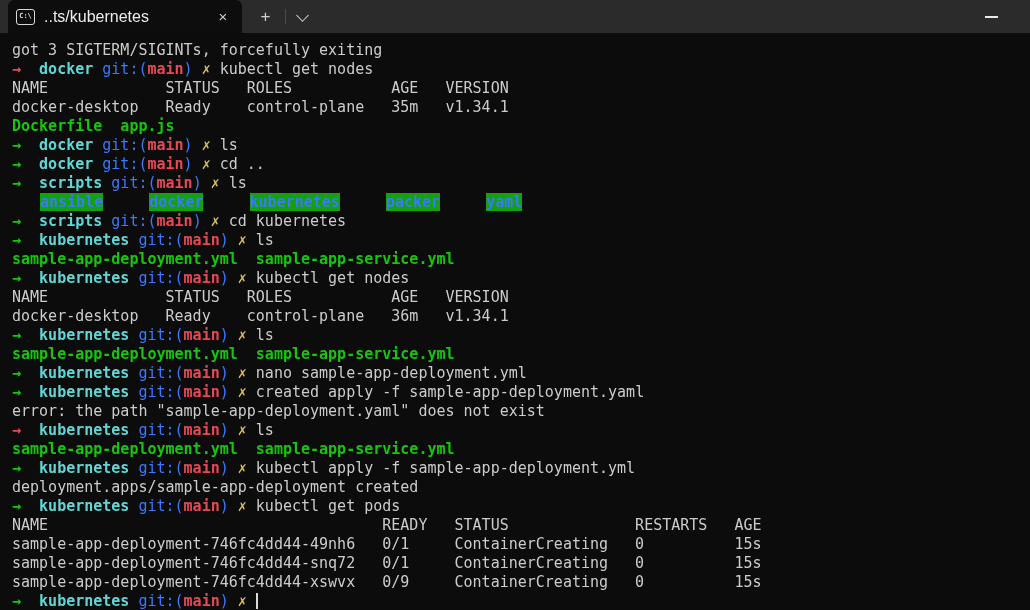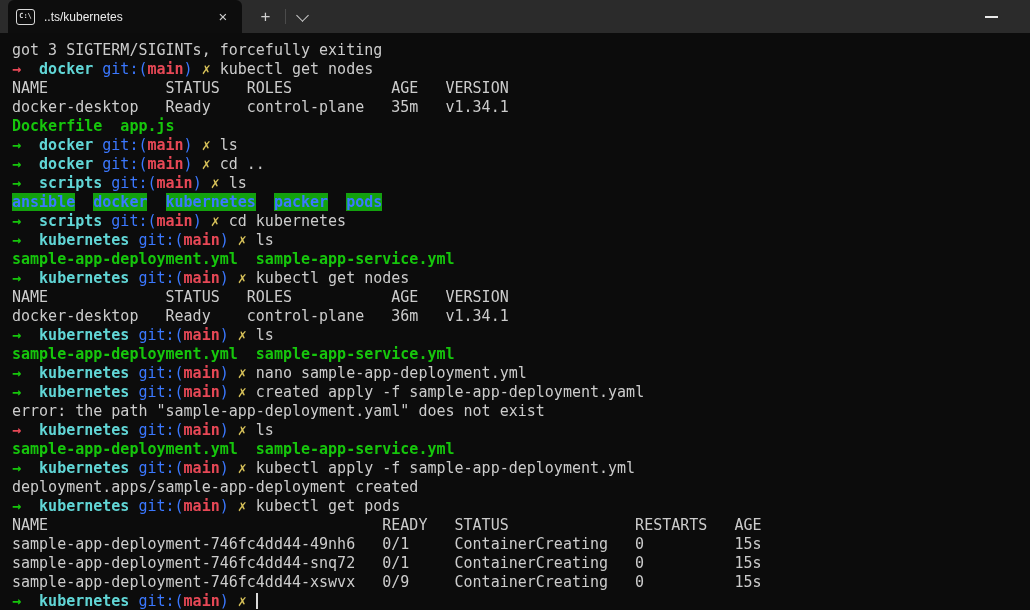--- a/index.html
+++ b/index.html
@@ -24,21 +24,21 @@
   .tab-icon{
     width:17px;height:14px;border:1px solid #d9d9d9;border-radius:3px;
     display:flex;align-items:center;justify-content:center;
     flex:none;
   }
   .tab-icon span{
     font-size:7px;font-weight:bold;color:#d9d9d9;
     font-family:"DejaVu Sans Mono",monospace;line-height:1;
   }
   .tab-title{
-    margin-left:9px;font-size:12px;color:#ececec;white-space:nowrap;
+    margin-left:9px;font-size:16px;color:#ececec;white-space:nowrap;
     overflow:hidden;flex:1;
   }
   .tab-close{
     width:22px;height:22px;display:flex;align-items:center;justify-content:center;
     color:#cfcfcf;font-size:15px;border-radius:4px;flex:none;
   }
   .newtab-btn{
     position:absolute;left:251px;top:4px;width:29px;height:26px;
     display:flex;align-items:center;justify-content:center;
     color:#cfcfcf;font-size:17px;font-weight:300;border-radius:4px;
@@ -68,21 +68,21 @@
     font-size:15px;line-height:19px;
     cursor:text;
   }
   .line{height:19px;white-space:pre;}
   .c-white {color:var(--foreground);}
   .c-greenB{color:var(--green);font-weight:700;}
   .c-redB  {color:var(--red);font-weight:700;}
   .c-cyanB {color:var(--cyan);font-weight:700;}
   .c-blueB {color:var(--blue);font-weight:400;}
   .c-yellowB{color:var(--yellow);font-weight:700;}
-  .c-dirHl {color:var(--blue);background:var(--dir_bg);font-weight:700;}
+  .c-dirHl {color:var(--blue);background:var(--dir_bg);font-weight:700;margin-left:28px;}
   .cursor{
     display:inline-block;width:2px;height:16px;background:#d9d9d9;
     vertical-align:middle;margin-bottom:2px;
   }
 </style>
 </head>
 <body>
 
 <div class="titlebar">
   <div class="tab">
@@ -104,21 +104,21 @@
 
 <div class="terminal">
     <div class="line"><span class="c-white">got 3 SIGTERM/SIGINTs, forcefully exiting</span></div>
     <div class="line"><span class="c-redB">→  </span><span class="c-cyanB">docker </span><span class="c-blueB">git:(</span><span class="c-redB">main</span><span class="c-blueB">) </span><span class="c-yellowB">✗ </span><span class="c-white">kubectl get nodes</span></div>
     <div class="line"><span class="c-white">NAME             STATUS   ROLES           AGE   VERSION</span></div>
     <div class="line"><span class="c-white">docker-desktop   Ready    control-plane   35m   v1.34.1</span></div>
     <div class="line"><span class="c-greenB">Dockerfile  app.js</span></div>
     <div class="line"><span class="c-greenB">→  </span><span class="c-cyanB">docker </span><span class="c-blueB">git:(</span><span class="c-redB">main</span><span class="c-blueB">) </span><span class="c-yellowB">✗ </span><span class="c-white">ls</span></div>
     <div class="line"><span class="c-greenB">→  </span><span class="c-cyanB">docker </span><span class="c-blueB">git:(</span><span class="c-redB">main</span><span class="c-blueB">) </span><span class="c-yellowB">✗ </span><span class="c-white">cd ..</span></div>
     <div class="line"><span class="c-greenB">→  </span><span class="c-cyanB">scripts </span><span class="c-blueB">git:(</span><span class="c-redB">main</span><span class="c-blueB">) </span><span class="c-yellowB">✗ </span><span class="c-white">ls</span></div>
-    <div class="line"><span class="c-dirHl">ansible</span><span class="c-white">  </span><span class="c-dirHl">docker</span><span class="c-white">  </span><span class="c-dirHl">kubernetes</span><span class="c-white">  </span><span class="c-dirHl">packer</span><span class="c-white">  </span><span class="c-dirHl">pods</span></div>
+    <div class="line"><span class="c-dirHl">ansible</span><span class="c-white">  </span><span class="c-dirHl">docker</span><span class="c-white">  </span><span class="c-dirHl">kubernetes</span><span class="c-white">  </span><span class="c-dirHl">packer</span><span class="c-white">  </span><span class="c-dirHl">yaml</span></div>
     <div class="line"><span class="c-greenB">→  </span><span class="c-cyanB">scripts </span><span class="c-blueB">git:(</span><span class="c-redB">main</span><span class="c-blueB">) </span><span class="c-yellowB">✗ </span><span class="c-white">cd kubernetes</span></div>
     <div class="line"><span class="c-greenB">→  </span><span class="c-cyanB">kubernetes </span><span class="c-blueB">git:(</span><span class="c-redB">main</span><span class="c-blueB">) </span><span class="c-yellowB">✗ </span><span class="c-white">ls</span></div>
     <div class="line"><span class="c-greenB">sample-app-deployment.yml  sample-app-service.yml</span></div>
     <div class="line"><span class="c-greenB">→  </span><span class="c-cyanB">kubernetes </span><span class="c-blueB">git:(</span><span class="c-redB">main</span><span class="c-blueB">) </span><span class="c-yellowB">✗ </span><span class="c-white">kubectl get nodes</span></div>
     <div class="line"><span class="c-white">NAME             STATUS   ROLES           AGE   VERSION</span></div>
     <div class="line"><span class="c-white">docker-desktop   Ready    control-plane   36m   v1.34.1</span></div>
     <div class="line"><span class="c-greenB">→  </span><span class="c-cyanB">kubernetes </span><span class="c-blueB">git:(</span><span class="c-redB">main</span><span class="c-blueB">) </span><span class="c-yellowB">✗ </span><span class="c-white">ls</span></div>
     <div class="line"><span class="c-greenB">sample-app-deployment.yml  sample-app-service.yml</span></div>
     <div class="line"><span class="c-greenB">→  </span><span class="c-cyanB">kubernetes </span><span class="c-blueB">git:(</span><span class="c-redB">main</span><span class="c-blueB">) </span><span class="c-yellowB">✗ </span><span class="c-white">nano sample-app-deployment.yml</span></div>
     <div class="line"><span class="c-greenB">→  </span><span class="c-cyanB">kubernetes </span><span class="c-blueB">git:(</span><span class="c-redB">main</span><span class="c-blueB">) </span><span class="c-yellowB">✗ </span><span class="c-white">created apply -f sample-app-deployment.yaml</span></div>

